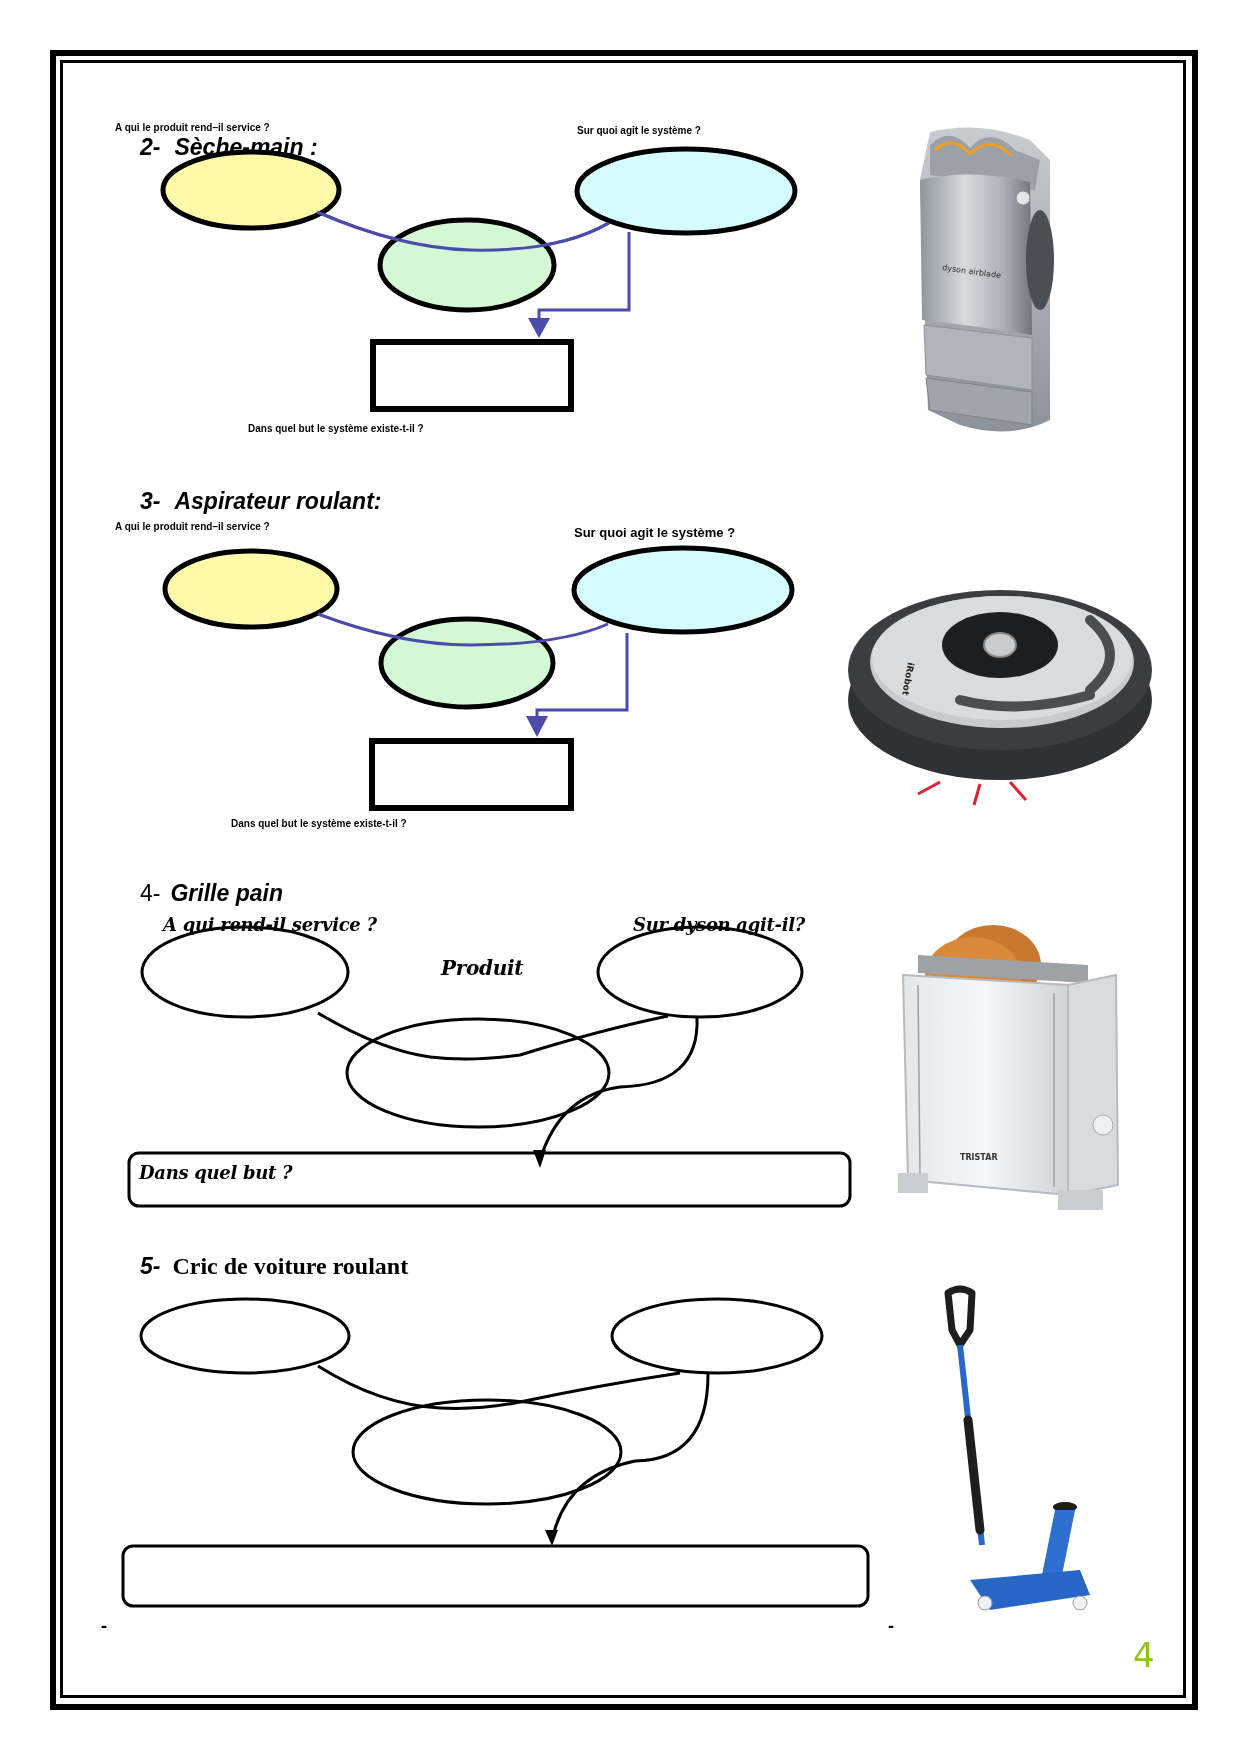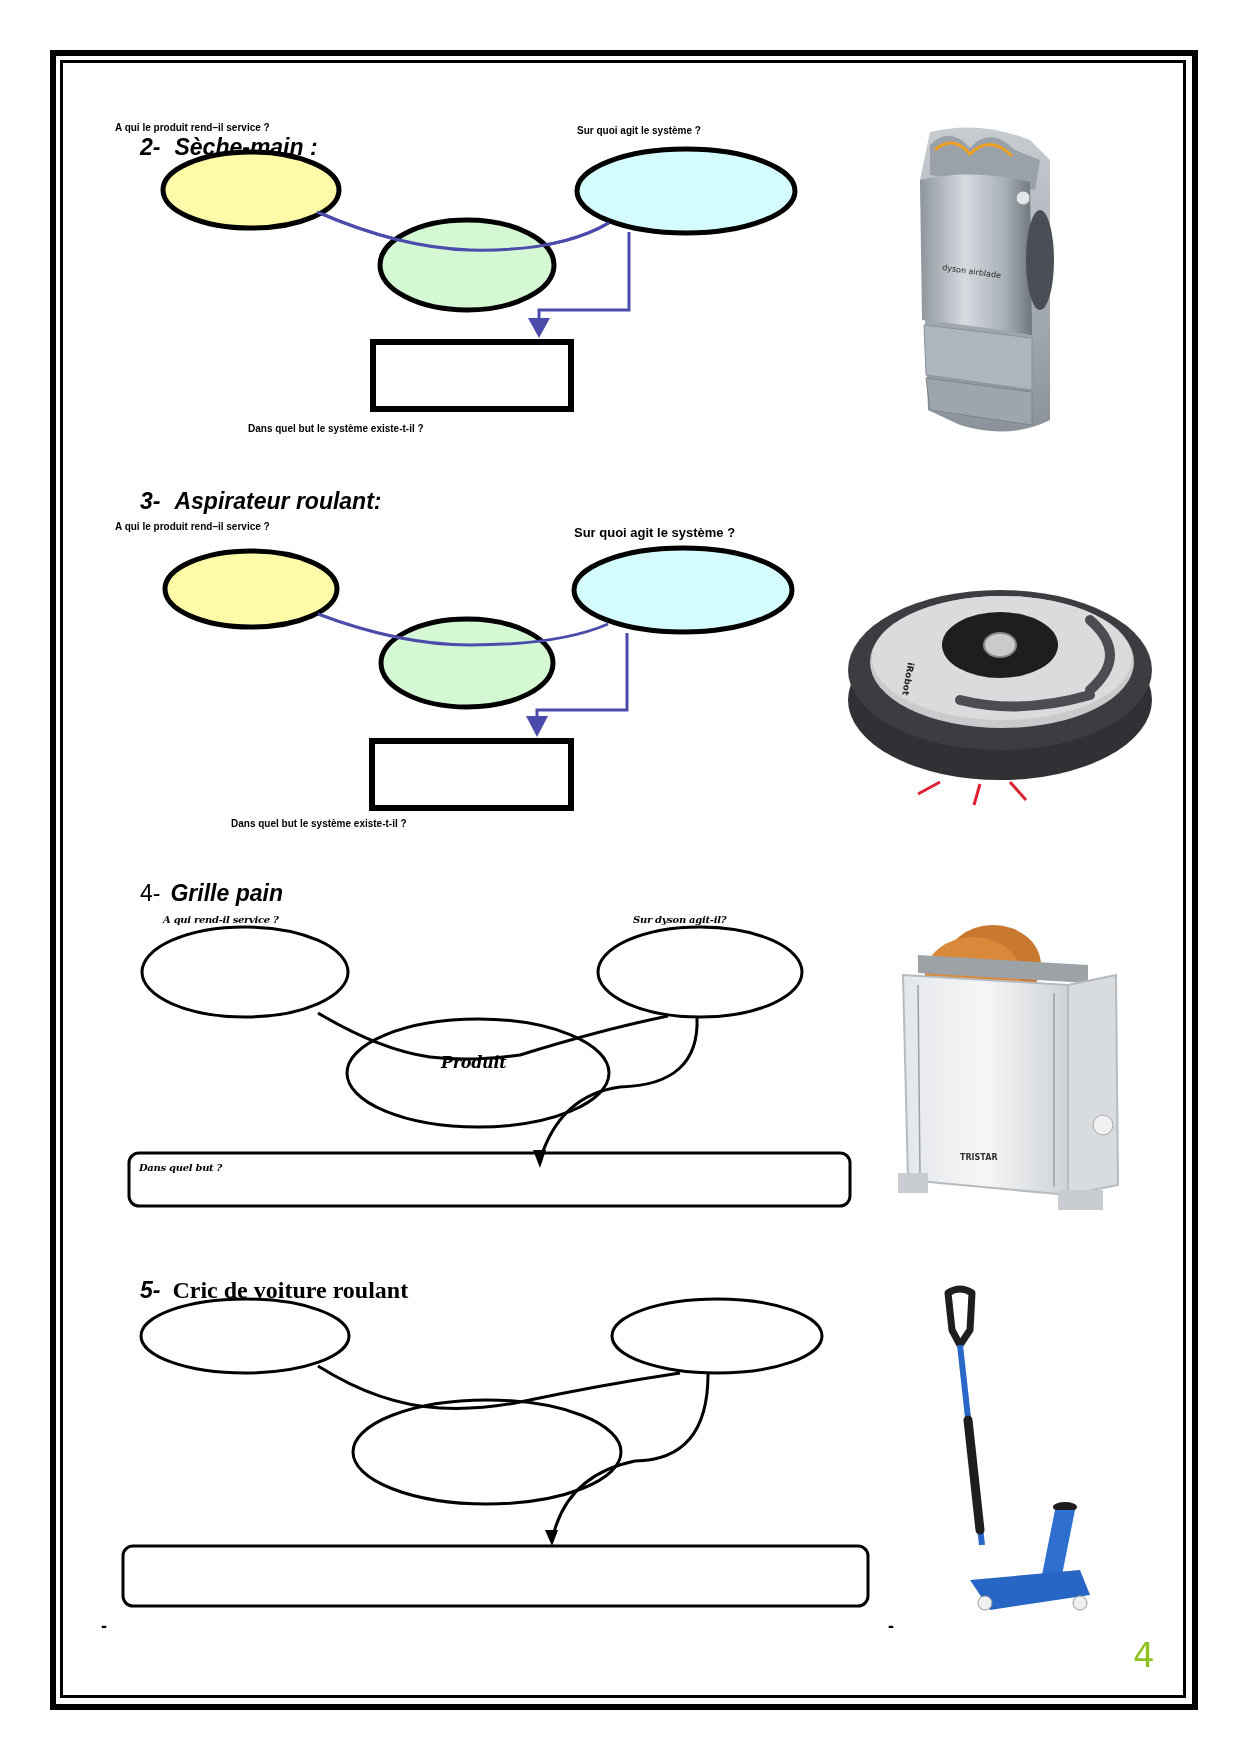--- a/index.html
+++ b/index.html
@@ -4,24 +4,24 @@
 <style>
   html, body { margin:0; padding:0; background:#ffffff; }
   body { width:1240px; height:1754px; position:relative; overflow:hidden; font-family:"Liberation Sans", sans-serif; color:#000; }
   .frame-outer { position:absolute; left:50px; top:50px; width:1136px; height:1648px; border:6px solid #000; box-sizing:content-box; }
   .frame-inner { position:absolute; left:60px; top:60px; width:1120px; height:1632px; border:3px solid #000; box-sizing:content-box; }
   .abs { position:absolute; }
   .sec-title { font-family:"Liberation Sans", sans-serif; font-weight:bold; font-style:italic; font-size:23px; white-space:nowrap; }
   .sec-title .num { margin-right:14px; }
   .q-sans { font-family:"Liberation Sans", sans-serif; font-weight:bold; font-size:10px; white-space:nowrap; }
   .q-sans-sm { font-family:"Liberation Sans", sans-serif; font-weight:bold; font-size:13px; white-space:nowrap; }
-  .q-serif { font-family:"DejaVu Serif", serif; font-weight:bold; font-style:italic; font-size:10px; white-space:nowrap; letter-spacing:-0.3px; }
+  .q-serif { font-family:"DejaVu Serif", serif; font-weight:bold; font-style:italic; font-size:18px; white-space:nowrap; letter-spacing:-0.3px; }
   .t4 { font-family:"Liberation Sans", sans-serif; font-size:23px; white-space:nowrap; }
   .t4 .name { font-weight:bold; font-style:italic; margin-left:10px; }
-  .t5 { font-size:23px; white-space:nowrap;margin-top:24px; }
+  .t5 { font-size:23px; white-space:nowrap; }
   .t5 .num { font-family:"Liberation Sans", sans-serif; font-weight:bold; font-style:italic; margin-right:12px; }
   .t5 .name { font-family:"Liberation Serif", serif; font-weight:bold; font-size:24px; }
   svg.diag { position:absolute; left:0; top:0; }
   .page-num { position:absolute; left:1133px; top:1635px; font-family:"DejaVu Sans", sans-serif; font-size:34px; color:#8dc21f; font-weight:normal; }
   .dash { position:absolute; font-weight:bold; font-size:18px; }
   .img-box { position:absolute; }
 </style>
 </head>
 <body>
 
@@ -101,21 +101,21 @@
   <line x1="100" y1="232" x2="78" y2="244" stroke="#d23" stroke-width="3"></line>
   <line x1="140" y1="234" x2="134" y2="255" stroke="#d23" stroke-width="3"></line>
   <line x1="170" y1="232" x2="186" y2="250" stroke="#d23" stroke-width="3"></line>
 </svg>
 
 <div class="abs t4" style="left:140px; top:880px;">
   <span>4-</span><span class="name">Grille pain</span>
 </div>
 <div class="abs q-serif" style="left:163px; top:914px;">A qui rend-il service ?</div>
 <div class="abs q-serif" style="left:633px; top:914px;">Sur dyson agit-il?</div>
-<div class="abs q-serif" style="left:441px; top:1053px; font-size:16px;">Produit</div>
+<div class="abs q-serif" style="left:441px; top:956px; font-size:20px;">Produit</div>
 <div class="abs q-serif" style="left:139px; top:1125px;margin-top:37px;">Dans quel but ?</div>
 
 <svg class="diag" width="1240" height="1754">
   <ellipse cx="245" cy="972" rx="103" ry="45" fill="none" stroke="#000" stroke-width="3"></ellipse>
   <ellipse cx="700" cy="972" rx="102" ry="45" fill="none" stroke="#000" stroke-width="3"></ellipse>
   <ellipse cx="478" cy="1073" rx="131" ry="54" fill="none" stroke="#000" stroke-width="3"></ellipse>
   <path d="M318,1013 Q380,1050 430,1057 Q470,1062 520,1055 Q600,1030 668,1016" fill="none" stroke="#000" stroke-width="3"></path>
   <path d="M697,1017 Q700,1085 620,1087 Q560,1095 540,1160" fill="none" stroke="#000" stroke-width="3"></path>
   <polygon points="533,1150 546,1150 540,1168" fill="#000"></polygon>
   <rect x="129" y="1153" width="721" height="53" rx="10" ry="10" fill="none" stroke="#000" stroke-width="3"></rect>

